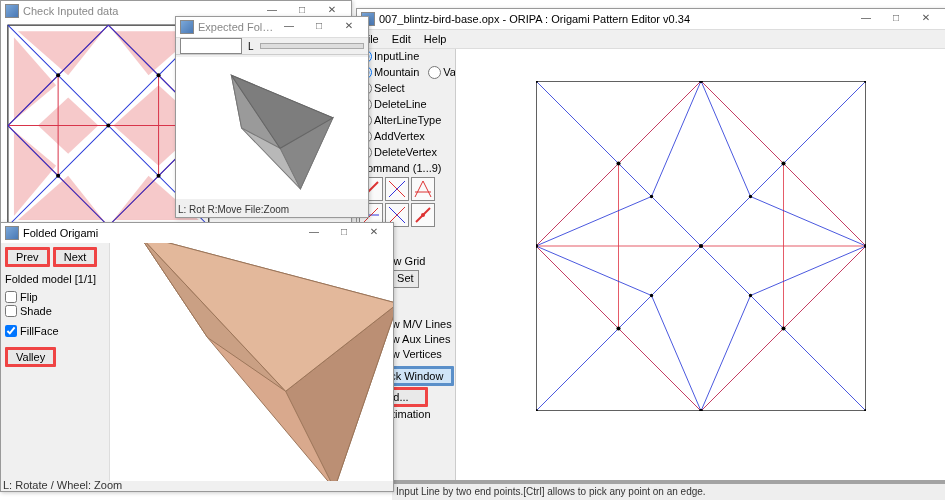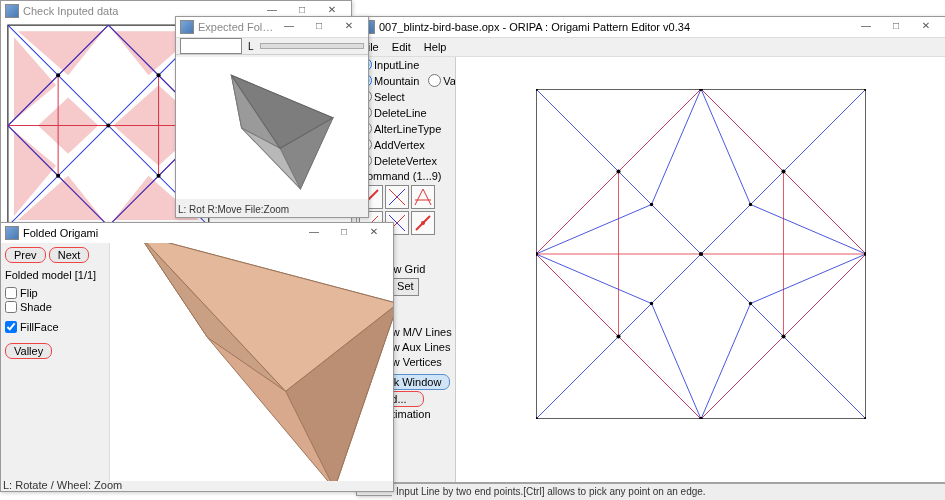--- a/index.html
+++ b/index.html
@@ -5,29 +5,29 @@
 html,body{margin:0;padding:0;width:945px;height:500px;font-family:"Segoe UI",Tahoma,sans-serif;font-size:11px;color:#000;background:#fff;overflow:hidden}
 .window{position:absolute;background:#f0f0f0;border:1px solid #999;box-shadow:1px 1px 4px rgba(0,0,0,.2)}
 .titlebar{height:20px;line-height:20px;padding:0 4px;background:#fff;display:flex;align-items:center;border-bottom:1px solid #ddd;font-size:11px}
 .titlebar.inactive{color:#888}
 .titlebar .appicon{width:14px;height:14px;margin-right:4px;background:linear-gradient(135deg,#7aa7d9,#4a79b5);border:1px solid #888;box-sizing:border-box}
 .titlebar .title{flex:1;overflow:hidden;text-overflow:ellipsis;white-space:nowrap}
 .winbtns{display:flex}
 .winbtn{width:30px;height:20px;text-align:center;line-height:18px;font-size:10px;color:#555;cursor:default}
 .menubar{height:18px;line-height:18px;background:#f0f0f0;padding:0 4px;font-size:11px;border-bottom:1px solid #ddd}
 .menubar span{margin-right:10px}
-.btn{display:inline-block;background:#e9e9e9;border:1px solid #ef4444;padding:1px 8px;font-size:11px;cursor:default;border-radius:7px}
+.btn{display:inline-block;background:#e9e9e9;border:3px solid #ef4444;padding:1px 8px;font-size:11px;cursor:default;border-radius:1px}
 .btn.pressed{background:#cfe4f7;border-color:#5a8fc9}
 .small{font-size:11px}
 .chk{display:inline-flex;align-items:center;margin-right:10px;font-size:11px}
 .chk input{margin:0 3px 0 0;width:12px;height:12px}
-.radio{display:inline-flex;align-items:center;margin-right:6px;font-size:11px}
+.radio{display:inline-flex;align-items:flex-start;margin-right:6px;font-size:11px}
 .radio input{margin:0 2px 0 0}
 
-#main{left:356px;top:16px;width:588px;height:478px}
+#main{left:356px;top:8px;width:588px;height:478px}
 #main .body{position:absolute;top:40px;left:0;right:0;bottom:0;display:flex}
 #side{width:99px;background:#f0f0f0;border-right:1px solid #ccc;padding:1px;box-sizing:border-box;font-size:11px;overflow:hidden}
 #side .row{margin:0 0 1px 1px;white-space:nowrap}
 #canvas{flex:1;background:#fff;position:relative}
 .toolicons{display:flex;flex-wrap:wrap;gap:2px;margin:3px 1px}
 .ticon{width:22px;height:22px;border:1px solid #888;background:#fafafa;position:relative}
 .ticon svg{position:absolute;inset:0}
 
 #check{left:0;top:0;width:350px;height:225px}
 #check .body{position:absolute;top:20px;left:0;right:0;bottom:0;background:#fff}
@@ -38,21 +38,21 @@
 #expected .status{position:absolute;left:2px;bottom:2px;font-size:10px;color:#333}
 
 #folded{left:0;top:222px;width:392px;height:268px;z-index:6}
 #folded .body{position:absolute;top:20px;left:0;right:0;bottom:10px;background:#fff;display:flex}
 #fopts{width:100px;padding:4px;background:#f0f0f0;border-right:1px solid #ddd}
 #fopts .brow{margin-bottom:6px}
 #fcanvas{flex:1;background:#fff;position:relative}
 .statusbar{position:absolute;left:2px;bottom:0;font-size:11px;color:#333}
 .sbtn{border:1px solid #888;background:#e9e9e9;padding:0 4px;height:16px;line-height:14px;display:inline-block;font-size:11px;margin-right:8px}
 .numfield{width:28px;height:14px;border:1px solid #888;background:#fff;display:inline-block;text-align:center;font-size:10px;line-height:14px;vertical-align:top}
-#hint{position:absolute;left:392px;bottom:0;right:0;height:16px;background:#eee;border-top:2px solid #a3a3a3;font-size:10px;line-height:16px;padding-left:4px;color:#333;z-index:4}
+#hint{position:absolute;left:392px;bottom:0;right:0;height:16px;background:#eee;border-top:4px solid #a3a3a3;font-size:10px;line-height:16px;padding-left:4px;color:#333;z-index:4}
 </style>
 </head>
 <body>
 
 <div id="main" class="window">
   <div class="titlebar">
     <span class="appicon"></span>
     <span class="title">007_blintz-bird-base.opx - ORIPA : Origami Pattern Editor  v0.34</span>
     <div class="winbtns">
       <div class="winbtn">—</div>

